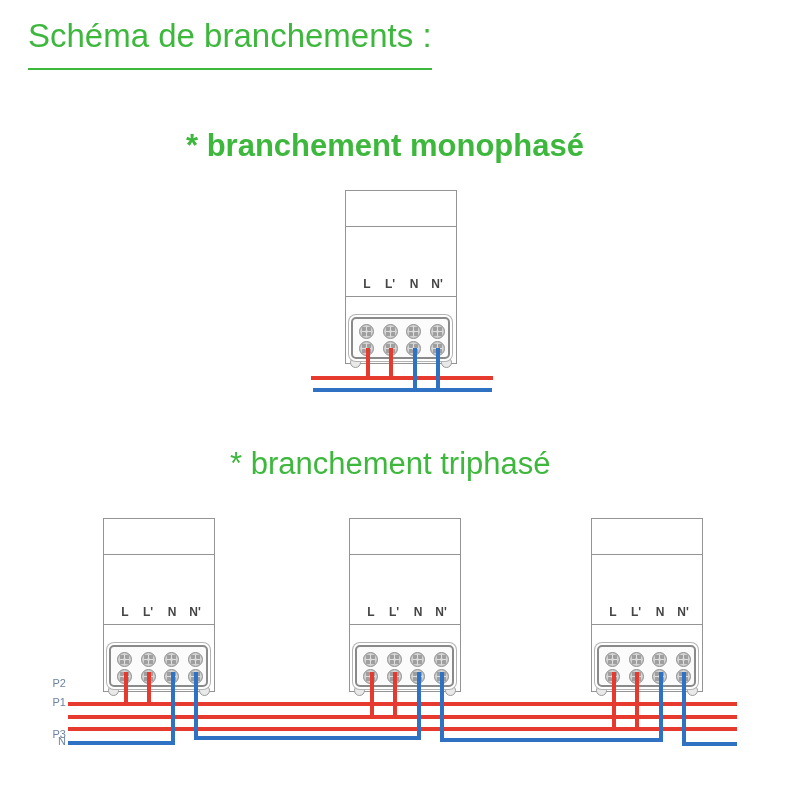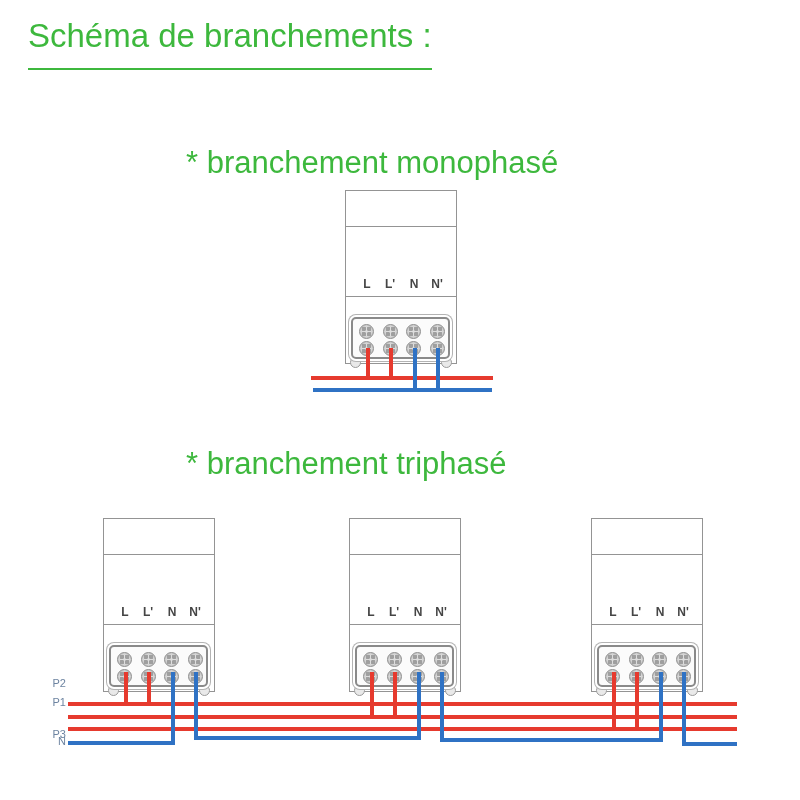--- a/index.html
+++ b/index.html
@@ -14,22 +14,22 @@
   #title{
     position:absolute;left:16px;top:5px;margin:12px;
     font-size:33px;font-weight:400;color:var(--green);
     border-bottom:2.5px solid var(--green);padding-bottom:13px;line-height:1.15;
     letter-spacing:0px;
   }
   .section-heading{
     position:absolute;left:186px;margin:0;
     font-size:31px;font-weight:400;color:var(--green);line-height:1.1;
   }
-  #heading-mono{top:146px;}
-  #heading-tri{top:447px;}
+  #heading-mono{top:129px;font-weight:bold;}
+  #heading-tri{top:447px;margin-left:44px;}
 
   
   .device{
     position:absolute;width:112px;height:174px;
     border:1.5px solid var(--outline);box-sizing:border-box;z-index:1;background:#fff;
   }
   #dev-mono{left:345px;top:190px;}
   #dev-1{left:103px;top:518px;}
   #dev-2{left:349px;top:518px;}
   #dev-3{left:591px;top:518px;}

